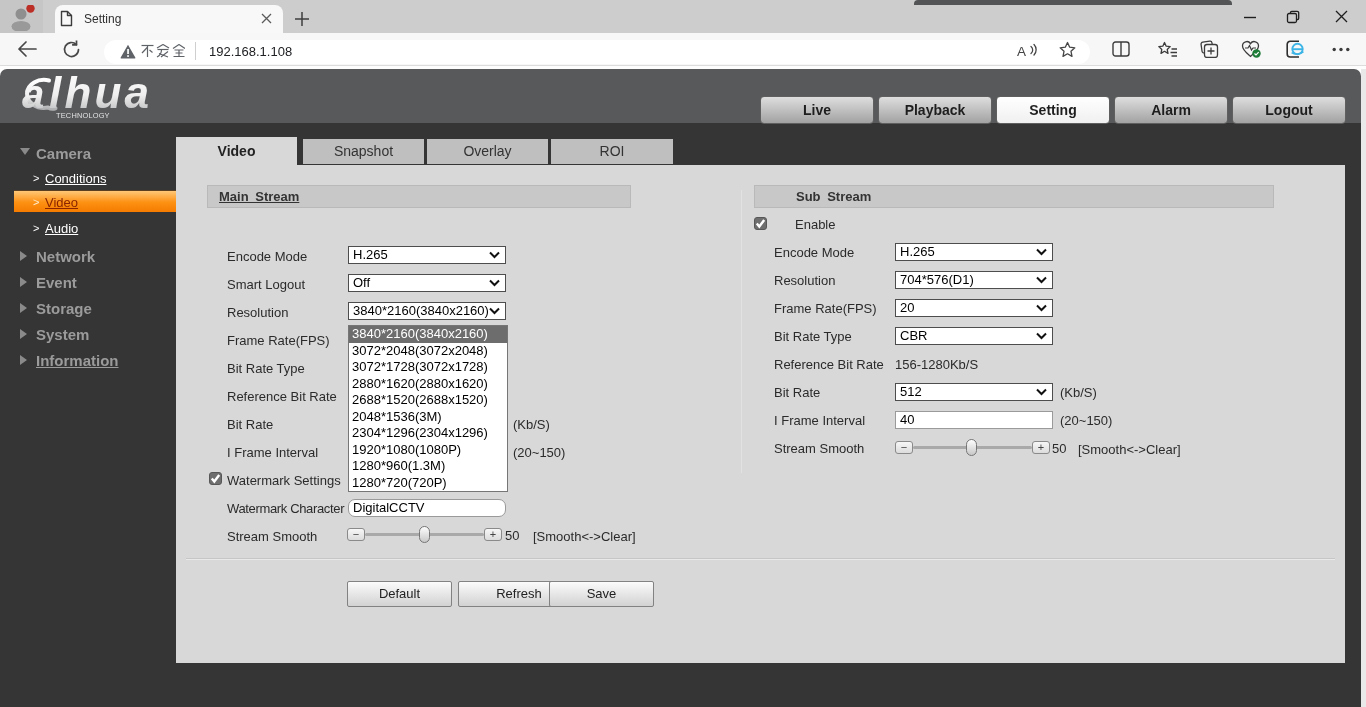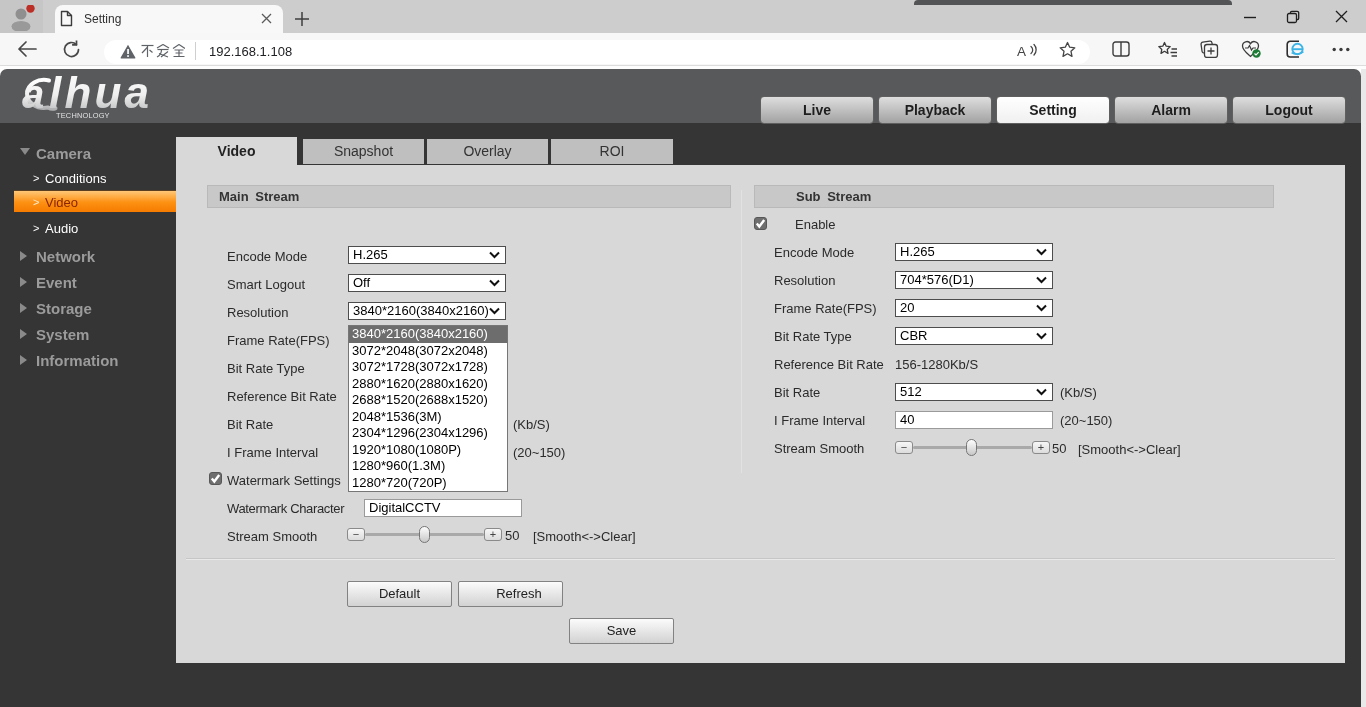--- a/index.html
+++ b/index.html
@@ -24,21 +24,21 @@
 #header { left:0; top:69px; width:1361px; height:54px; background:#58595b; border-radius:7px 7px 0 0; }
 #darkbody { left:0; top:123px; width:1361px; height:584px; background:#353535; }
 
 .navbtn { top:96px; width:114px; height:28px; border:1px solid #5f5f5f; border-radius:4px;
   background:linear-gradient(#dedede,#a2a2a2); font-size:14px; font-weight:bold; color:#1e1e1e;
   text-align:center; line-height:26px; }
 .navbtn.active { background:linear-gradient(#ffffff,#f0f0f0); }
 
 
 .side1 { left:36px; font-size:15px; font-weight:bold; color:#9b9b9b; }
-.side2 { left:45px; font-size:13px; color:#ffffff; }
+.side2 { left:45px; font-size:13px; color:#ffffff;text-decoration:underline; }
 .tri-d { left:20px; width:0; height:0; border-left:5px solid transparent; border-right:5px solid transparent; border-top:7px solid #8a8a8a; }
 .tri-r { left:20px; width:0; height:0; border-top:5px solid transparent; border-bottom:5px solid transparent; border-left:7px solid #8a8a8a; }
 .chev { left:33px; font-size:11px; color:#ffffff; }
 #vidhl { left:14px; top:190px; width:162px; height:22px; border-top:1px solid #5a4020; background:linear-gradient(#ffc776,#fd9012 55%,#f57c00); }
 
 
 #content { left:176px; top:165px; width:1169px; height:498px; background:#d8d8d8; }
 .tab { top:139px; height:25px; background:#bfbfbf; font-size:14px; color:#333; text-align:center; line-height:25px; }
 #tab-video { left:176px; top:137px; width:121px; height:28px; background:#d8d8d8; font-weight:bold; color:#222; line-height:28px; }
 .secbar { top:185px; height:23px; background:#c8c8c8; border:1px solid #b9b9b9; font-size:13px; font-weight:bold; color:#333;
@@ -213,29 +213,29 @@
   <div class="abs side2" style="top:221px;">Audio</div>
   <div class="abs tri-r" style="top:251px;"></div>
   <div class="abs side1" style="top:248px;">Network</div>
   <div class="abs tri-r" style="top:277px;"></div>
   <div class="abs side1" style="top:274px;">Event</div>
   <div class="abs tri-r" style="top:303px;"></div>
   <div class="abs side1" style="top:300px;">Storage</div>
   <div class="abs tri-r" style="top:329px;"></div>
   <div class="abs side1" style="top:326px;">System</div>
   <div class="abs tri-r" style="top:355px;"></div>
-  <div class="abs side1" style="top:352px;">Information</div>
+  <div class="abs side1" style="top:352px;text-decoration:underline;">Information</div>
 
   <div class="abs" id="content"></div>
   <div class="abs tab" id="tab-video">Video</div>
   <div class="abs tab" style="left:303px;width:121px;">Snapshot</div>
   <div class="abs tab" style="left:427px;width:121px;">Overlay</div>
   <div class="abs tab" style="left:551px;width:122px;">ROI</div>
 
-  <div class="abs secbar" style="left:207px;width:524px;">Main Stream</div>
+  <div class="abs secbar" style="left:207px;width:424px;text-decoration:underline;">Main Stream</div>
   <div class="abs secbar" style="left:754px;width:520px;padding-left:41px;">Sub Stream</div>
 
   <div class="abs lbl" style="left:227px;top:249px;">Encode Mode</div>
   <div class="abs sel" style="left:348px;top:246px;">H.265<svg width="11" height="8" viewBox="0 0 11 8">
         <path d="M1 1.5 L5.5 6 L10 1.5" fill="none" stroke="#111" stroke-width="2"></path>
       </svg></div>
   <div class="abs lbl" style="left:227px;top:277px;">Smart Logout</div>
   <div class="abs sel" style="left:348px;top:274px;">Off<svg width="11" height="8" viewBox="0 0 11 8">
         <path d="M1 1.5 L5.5 6 L10 1.5" fill="none" stroke="#111" stroke-width="2"></path>
       </svg></div>
@@ -250,21 +250,21 @@
   <div class="abs hint" style="left:513px;top:417px;">(Kb/S)</div>
   <div class="abs lbl" style="left:227px;top:445px;">I Frame Interval</div>
   <div class="abs hint" style="left:513px;top:445px;">(20~150)</div>
   <div class="abs cb" style="left:209px;top:472px;">
       <svg width="11" height="11" viewBox="0 0 11 11">
         <path d="M1.8 5.5 L4.3 8.5 L9.2 2" fill="none" stroke="#fff" stroke-width="2.4"></path>
       </svg>
     </div>
   <div class="abs lbl" style="left:227px;top:473px;">Watermark Settings</div>
   <div class="abs lbl" style="left:227px;top:501px;letter-spacing:-0.35px;">Watermark Character</div>
-  <div class="abs inp" style="left:364px;top:499px;">DigitalCCTV</div>
+  <div class="abs inp" style="left:348px;top:499px;border-radius:7px;">DigitalCCTV</div>
   <div class="abs lbl" style="left:227px;top:529px;">Stream Smooth</div>
   <div class="abs sbtn" style="left:347px;top:528px;">−</div>
   <div class="abs strack" style="left:365px;top:533px;width:119px;"></div>
   <div class="abs shandle" style="left:419px;top:526px;"></div>
   <div class="abs sbtn" style="left:484px;top:528px;">+</div>
   <div class="abs hint" style="left:505px;top:528px;">50</div>
   <div class="abs hint" style="left:533px;top:529px;">[Smooth&lt;-&gt;Clear]</div>
 
   <div class="abs" id="ddl">
     <div class="ddi hl">3840*2160(3840x2160)</div>
@@ -317,15 +317,15 @@
   <div class="abs shandle" style="left:966px;top:439px;"></div>
   <div class="abs sbtn" style="left:1032px;top:441px;">+</div>
   <div class="abs hint" style="left:1052px;top:441px;">50</div>
   <div class="abs hint" style="left:1078px;top:442px;">[Smooth&lt;-&gt;Clear]</div>
 
   <div class="abs" style="left:186px;top:558px;width:1149px;height:1px;background:#c6c6c6;"></div>
   <div class="abs" style="left:186px;top:559px;width:1149px;height:1px;background:#e9e9e9;"></div>
   <div class="abs" style="left:741px;top:190px;width:1px;height:283px;background:#e2e2e2;"></div>
   <div class="abs fbtn" style="left:347px;">Default</div>
   <div class="abs fbtn" style="left:458px;padding-left:17px;">Refresh</div>
-  <div class="abs fbtn" style="left:569px;margin-top:37px;">Save</div>
+  <div class="abs fbtn" style="left:549px;">Save</div>
 
 </div>
 
 </body></html>

